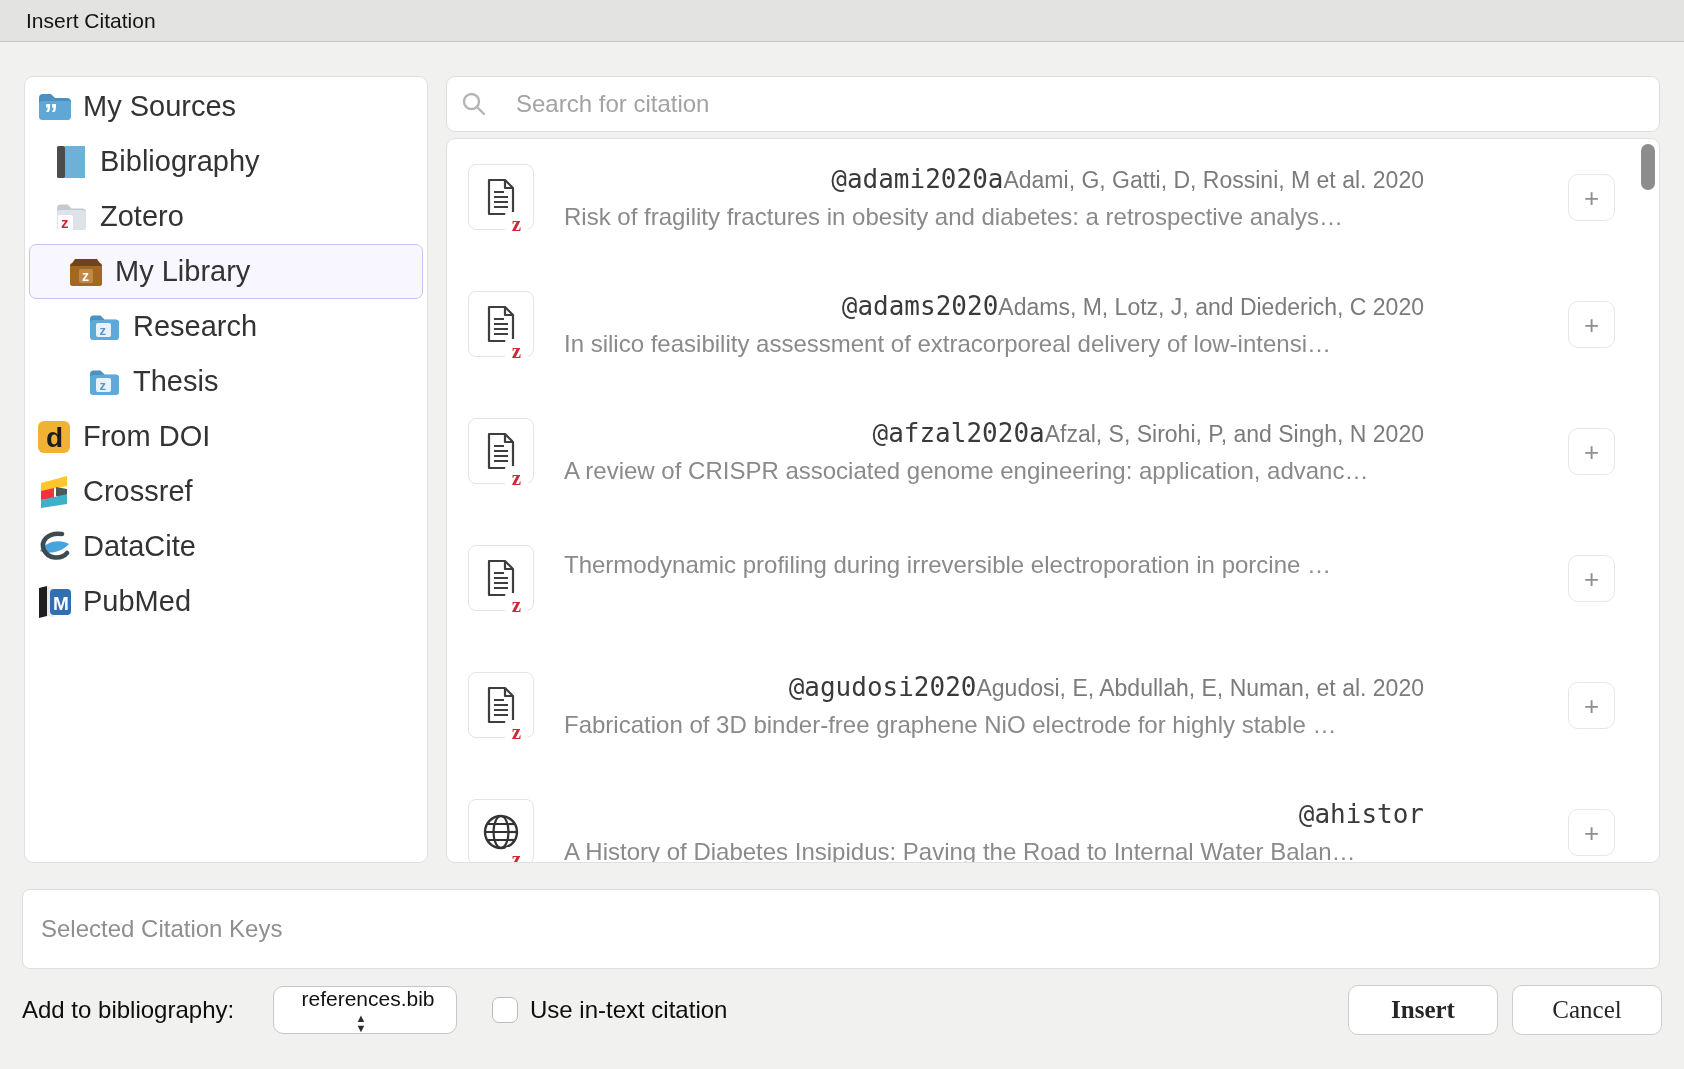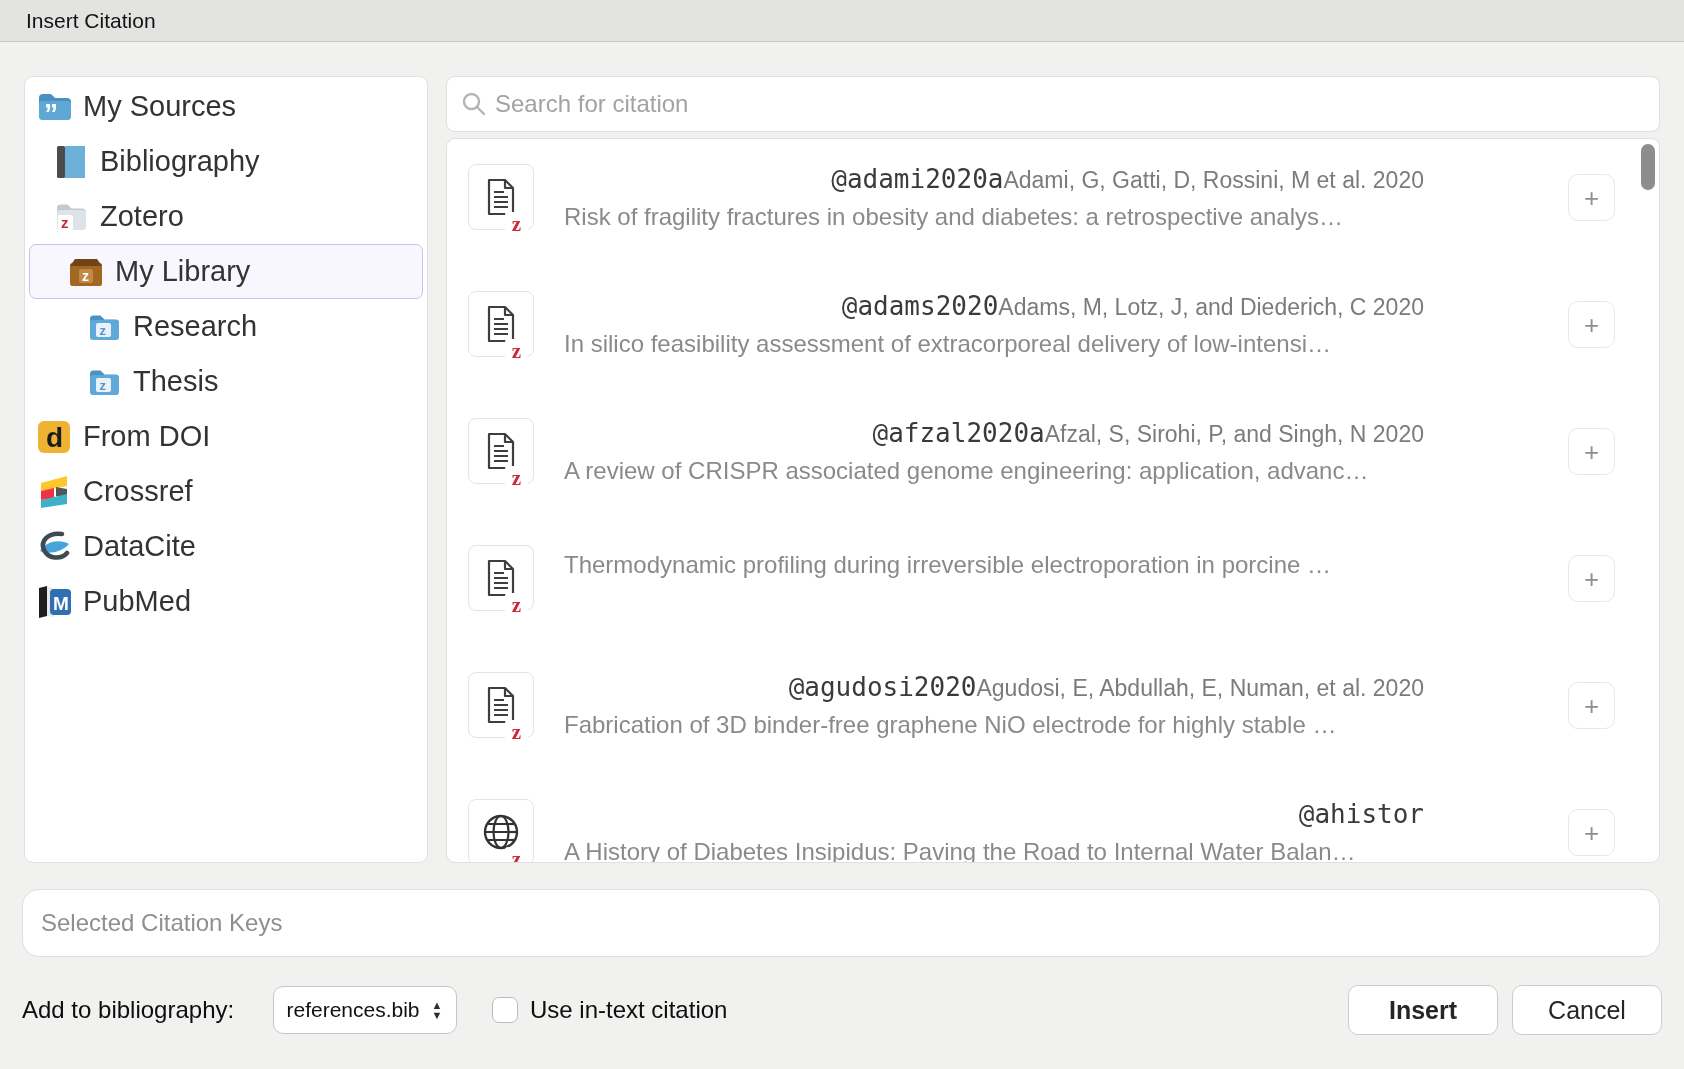--- a/index.html
+++ b/index.html
@@ -17,21 +17,21 @@
           border-radius:7px;cursor:default;}
   .s-item.selected{background:#f8f7ff;border-color:#c8c2ef;}
   .s-item .s-icon{width:36px;height:36px;display:flex;align-items:center;justify-content:center;flex:0 0 36px;}
   .s-item .s-label{margin-left:11px;font-size:29px;color:#333;white-space:nowrap;}
   .lvl0{padding-left:6px;} .lvl1{padding-left:23px;text-align:center;} .lvl2{padding-left:38px;} .lvl3{padding-left:56px;}
   
   .searchbox{position:absolute;left:446px;top:76px;width:1214px;height:56px;background:#fff;
              border:1px solid #dedede;border-radius:9px;display:flex;align-items:center;}
   .searchbox .mag{margin-left:14px;flex:0 0 26px;height:26px;}
   .searchbox input{flex:1;border:none;outline:none;background:transparent;font-size:24px;
-                   font-family:"Liberation Sans",sans-serif;color:#0369a1;margin-left:6px;margin-right:10px;}
+                   font-family:"Liberation Sans",sans-serif;color:#0369a1;margin-left:27px;margin-right:10px;}
   .searchbox input::placeholder{color:#a3a3a3;}
   
   .listpanel{position:absolute;left:446px;top:138px;width:1214px;height:725px;background:#fff;
              border:1px solid #e0e0e0;border-radius:9px;overflow:hidden;}
   .scroll-thumb{position:absolute;right:4px;top:5px;width:14px;height:46px;border-radius:7px;background:#8d8d8d;}
   .row{position:absolute;left:0;width:100%;height:96px;}
   .doc-box{position:absolute;left:21px;top:0;width:66px;height:66px;border:1px solid #e4e4e4;
            border-radius:8px;background:#fff;display:flex;align-items:center;justify-content:center;}
   .zbadge{position:absolute;right:5px;bottom:-7px;width:23px;height:24px;background:#fff;border-radius:3px;
           display:flex;align-items:center;justify-content:center;
@@ -39,36 +39,36 @@
   .row-text{position:absolute;left:117px;top:0;width:860px;}
   .row-line1{display:flex;justify-content:flex-end;align-items:baseline;height:33px;}
   .rkey{font-family:"DejaVu Sans Mono",monospace;font-size:26px;color:#3a3a3a;white-space:nowrap;}
   .rauth{font-size:23px;color:#7b7b7b;white-space:nowrap;}
   .rtitle{margin-top:4px;font-size:24px;color:#8a8a8a;white-space:nowrap;overflow:hidden;
           text-overflow:ellipsis;line-height:32px;}
   .add-btn{position:absolute;right:44px;top:10px;width:47px;height:47px;border:1.5px solid #e7e7e7;
            border-radius:10px;background:#fff;color:#8f8f8f;font-size:26px;font-weight:300;line-height:1;
            font-family:"Liberation Sans",sans-serif;display:flex;align-items:center;justify-content:center;cursor:pointer;}
   
-  .keysbox{position:absolute;left:22px;top:889px;width:1638px;height:68px;background:#fff;
-           border:1px solid #dedede;border-radius:17px;display:flex;align-items:center;}
+  .keysbox{position:absolute;left:22px;top:889px;width:1638px;height:80px;background:#fff;
+           border:1px solid #dedede;border-radius:8px;display:flex;align-items:center;}
   .keysbox input{flex:1;border:none;outline:none;background:transparent;font-size:24px;
                  font-family:"Liberation Sans",sans-serif;color:#333;margin:0 16px;}
   .keysbox input::placeholder{color:#8f8f8f;}
   
   .f-label{position:absolute;font-size:24px;color:#0e0e0e;line-height:50px;top:985px;}
   .bib-select{position:absolute;left:273px;top:986px;width:184px;height:48px;border:1px solid #c6c6c6;
-              border-radius:10px;background:#fff;display:flex;align-items:center;cursor:pointer;}
+              border-radius:10px;background:#fff;display:flex;align-items:center;cursor:pointer;flex-direction:column;}
   .bib-select .sel-text{flex:1;text-align:center;font-size:21px;color:#111;padding-left:6px;}
   .bib-select .arrows{width:22px;display:flex;flex-direction:column;align-items:center;margin-right:8px;color:#2e2e2e;}
   .bib-select .arrows span{font-size:11px;line-height:10px;}
   .checkbox{position:absolute;left:492px;top:997px;width:26px;height:26px;border:1.5px solid #bcbcbc;
             border-radius:7px;background:#fff;cursor:pointer;}
   .btn{position:absolute;top:985px;width:150px;height:50px;border:1px solid #cdcdcd;border-radius:10px;
-       background:#fff;font-size:25px;font-family:Liberation Sans, sans-serif;color:#262626;cursor:pointer;
+       background:#fff;font-size:25px;font-family:Liberation Serif, serif;color:#262626;cursor:pointer;
        display:flex;align-items:center;justify-content:center;}
   .btn.primary{font-weight:700;}
   svg text{font-family:"Liberation Sans",sans-serif;}
 </style>
 </head>
 <body>
 
 <div id="app">
 
   <div class="titlebar">

